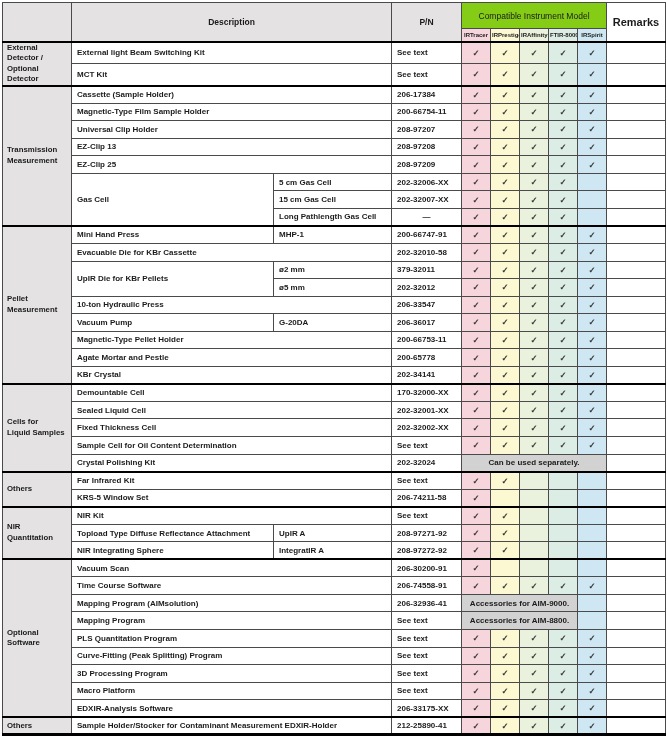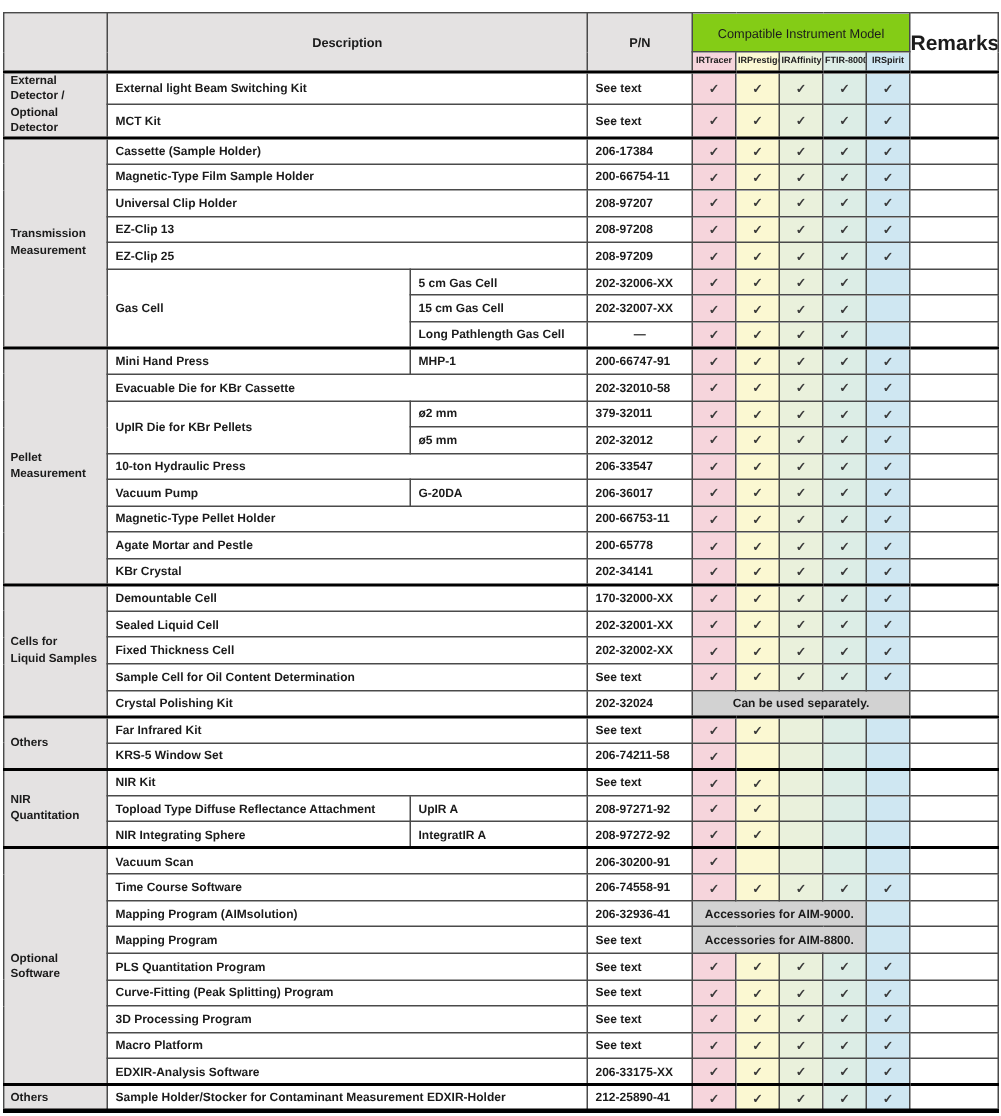--- a/index.html
+++ b/index.html
@@ -13,21 +13,21 @@
   .page {
     position: relative;
     width: 667px;
     height: 744px;
     overflow: hidden;
     background: #ffffff;
   }
   table.compat-table {
     position: absolute;
     left: 2px;
-    top: 8px;
+    top: 2px;
     width: 663px;
     border-collapse: collapse;
     table-layout: fixed;
     border: 1.5px solid #111;
     border-bottom: 3px solid #000;
   }
   th, td {
     border: 1px solid #4a4a4a;
     padding: 0;
     color: #1b1b1b;
@@ -44,21 +44,21 @@
     text-align: center;
   }
   th.compat-h {
     background: #84cc16;
     font-size: 8.5px;
     font-weight: normal;
     text-align: center;
   }
   th.rem-h {
     background: #ffffff;
-    font-size: 14px;
+    font-size: 11px;
     font-weight: bold;
     text-align: center;
   }
   th.model-h {
     font-size: 6px;
     font-weight: bold;
     text-align: center;
     padding: 0 1px;
   }
   

